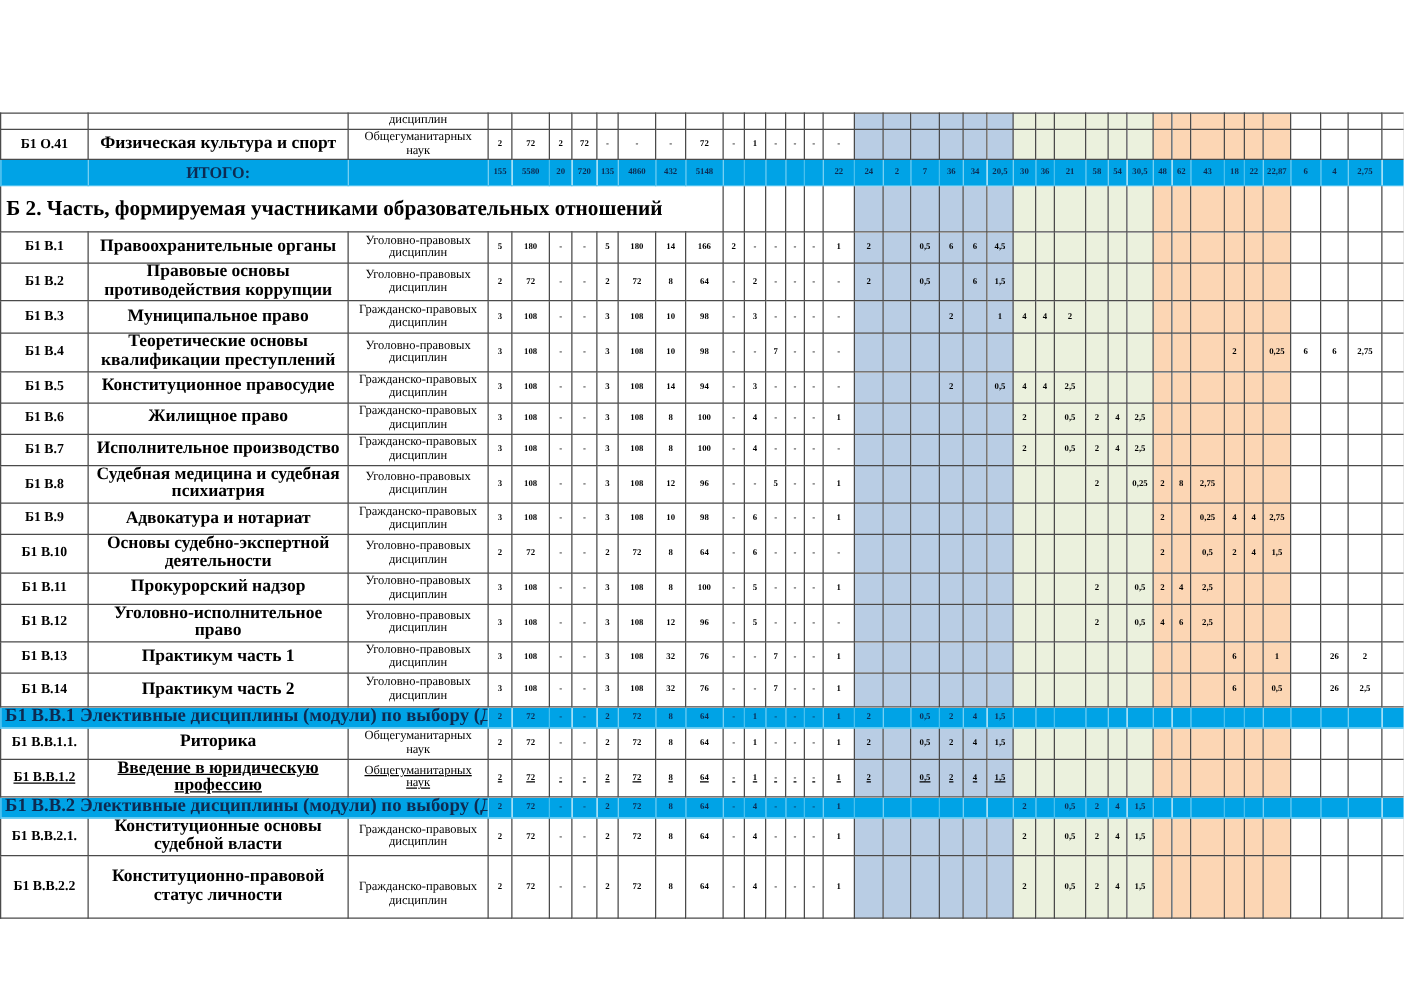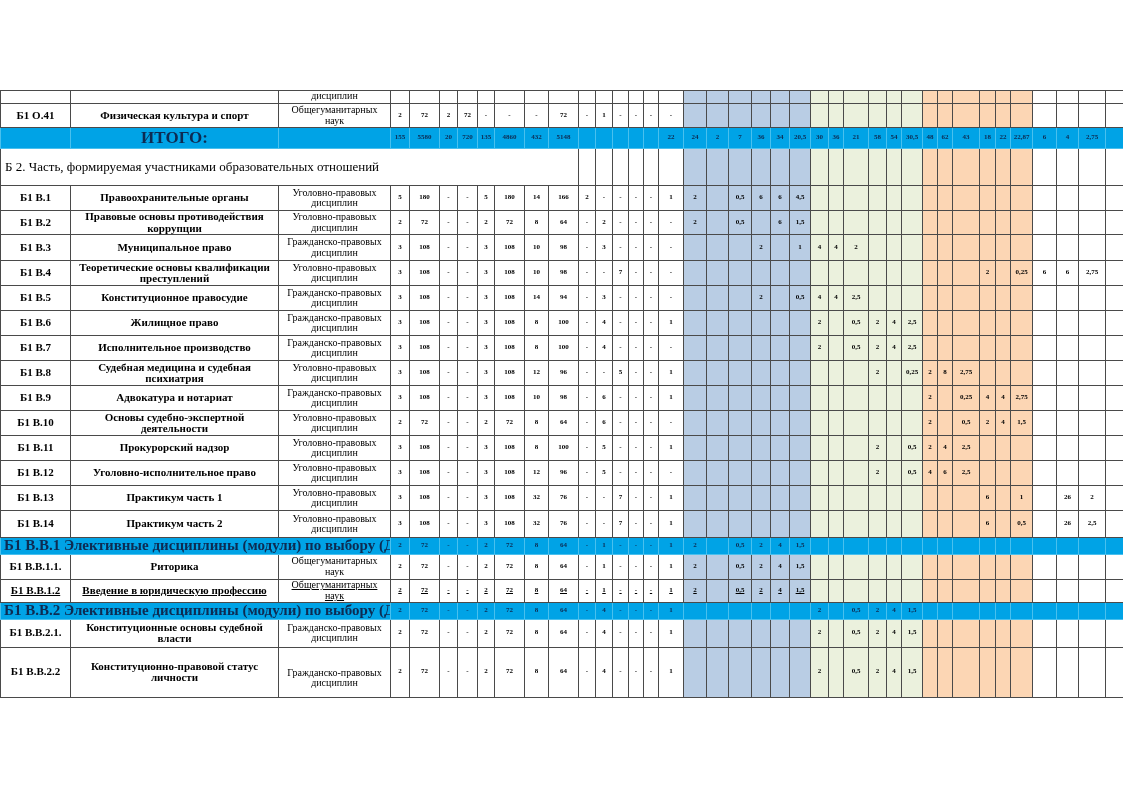--- a/index.html
+++ b/index.html
@@ -7,31 +7,31 @@
     --grid:#4a4a4a; --navy:#0d2b52;
   }
   html,body{margin:0;padding:0;background:#ffffff;}
   #page{position:relative;width:1123px;height:794px;background:#ffffff;overflow:hidden;
         font-family:"Liberation Serif","DejaVu Serif",serif;}
   table.sheet{position:absolute;left:0;top:90px;width:1123px;border-collapse:collapse;table-layout:fixed;}
   td{border:1px solid var(--grid);padding:0;overflow:hidden;vertical-align:middle;text-align:center;
      white-space:normal;line-height:1.05;}
   tr{height:25px;}
   td.code{font-weight:bold;font-size:11px;}
-  td.name{font-weight:bold;font-size:11px;padding:0 2px;}
+  td.name{font-weight:bold;font-size:14px;padding:0 2px;}
   td.dept{font-size:10px;padding:0 2px;}
   td.num{font-size:7px;font-weight:bold;}
   td.gb{background:var(--band-blue);}
   td.gg{background:var(--band-green);}
   td.go{background:var(--band-orange);}
   td.gs{border-left:1.5px solid #1a1a1a;}
   tr.cyan td{background:var(--cyan);color:var(--navy);border-color:#49c0ee;}
   tr.cyan td.title{font-size:15px;font-weight:bold;text-align:left;padding:0 0 0 3px;white-space:nowrap;}
-  tr.cyan td.itogo{font-size:17px;font-weight:bold;}
-  td.section{font-size:13px;font-weight:normal;text-align:justify;vertical-align:middle;
+  tr.cyan td.itogo{font-size:13px;font-weight:bold;}
+  td.section{font-size:17px;font-weight:bold;text-align:justify;vertical-align:middle;
              padding:1px 14px 1px 4px;line-height:1.15;}
   tr.partial td.dept{vertical-align:top;}
   tr.t2_2 td.dept{vertical-align:bottom;padding-bottom:8px;}
 </style>
 </head>
 <body>
 
 <div id="page">
   <table class="sheet">
     <colgroup>

